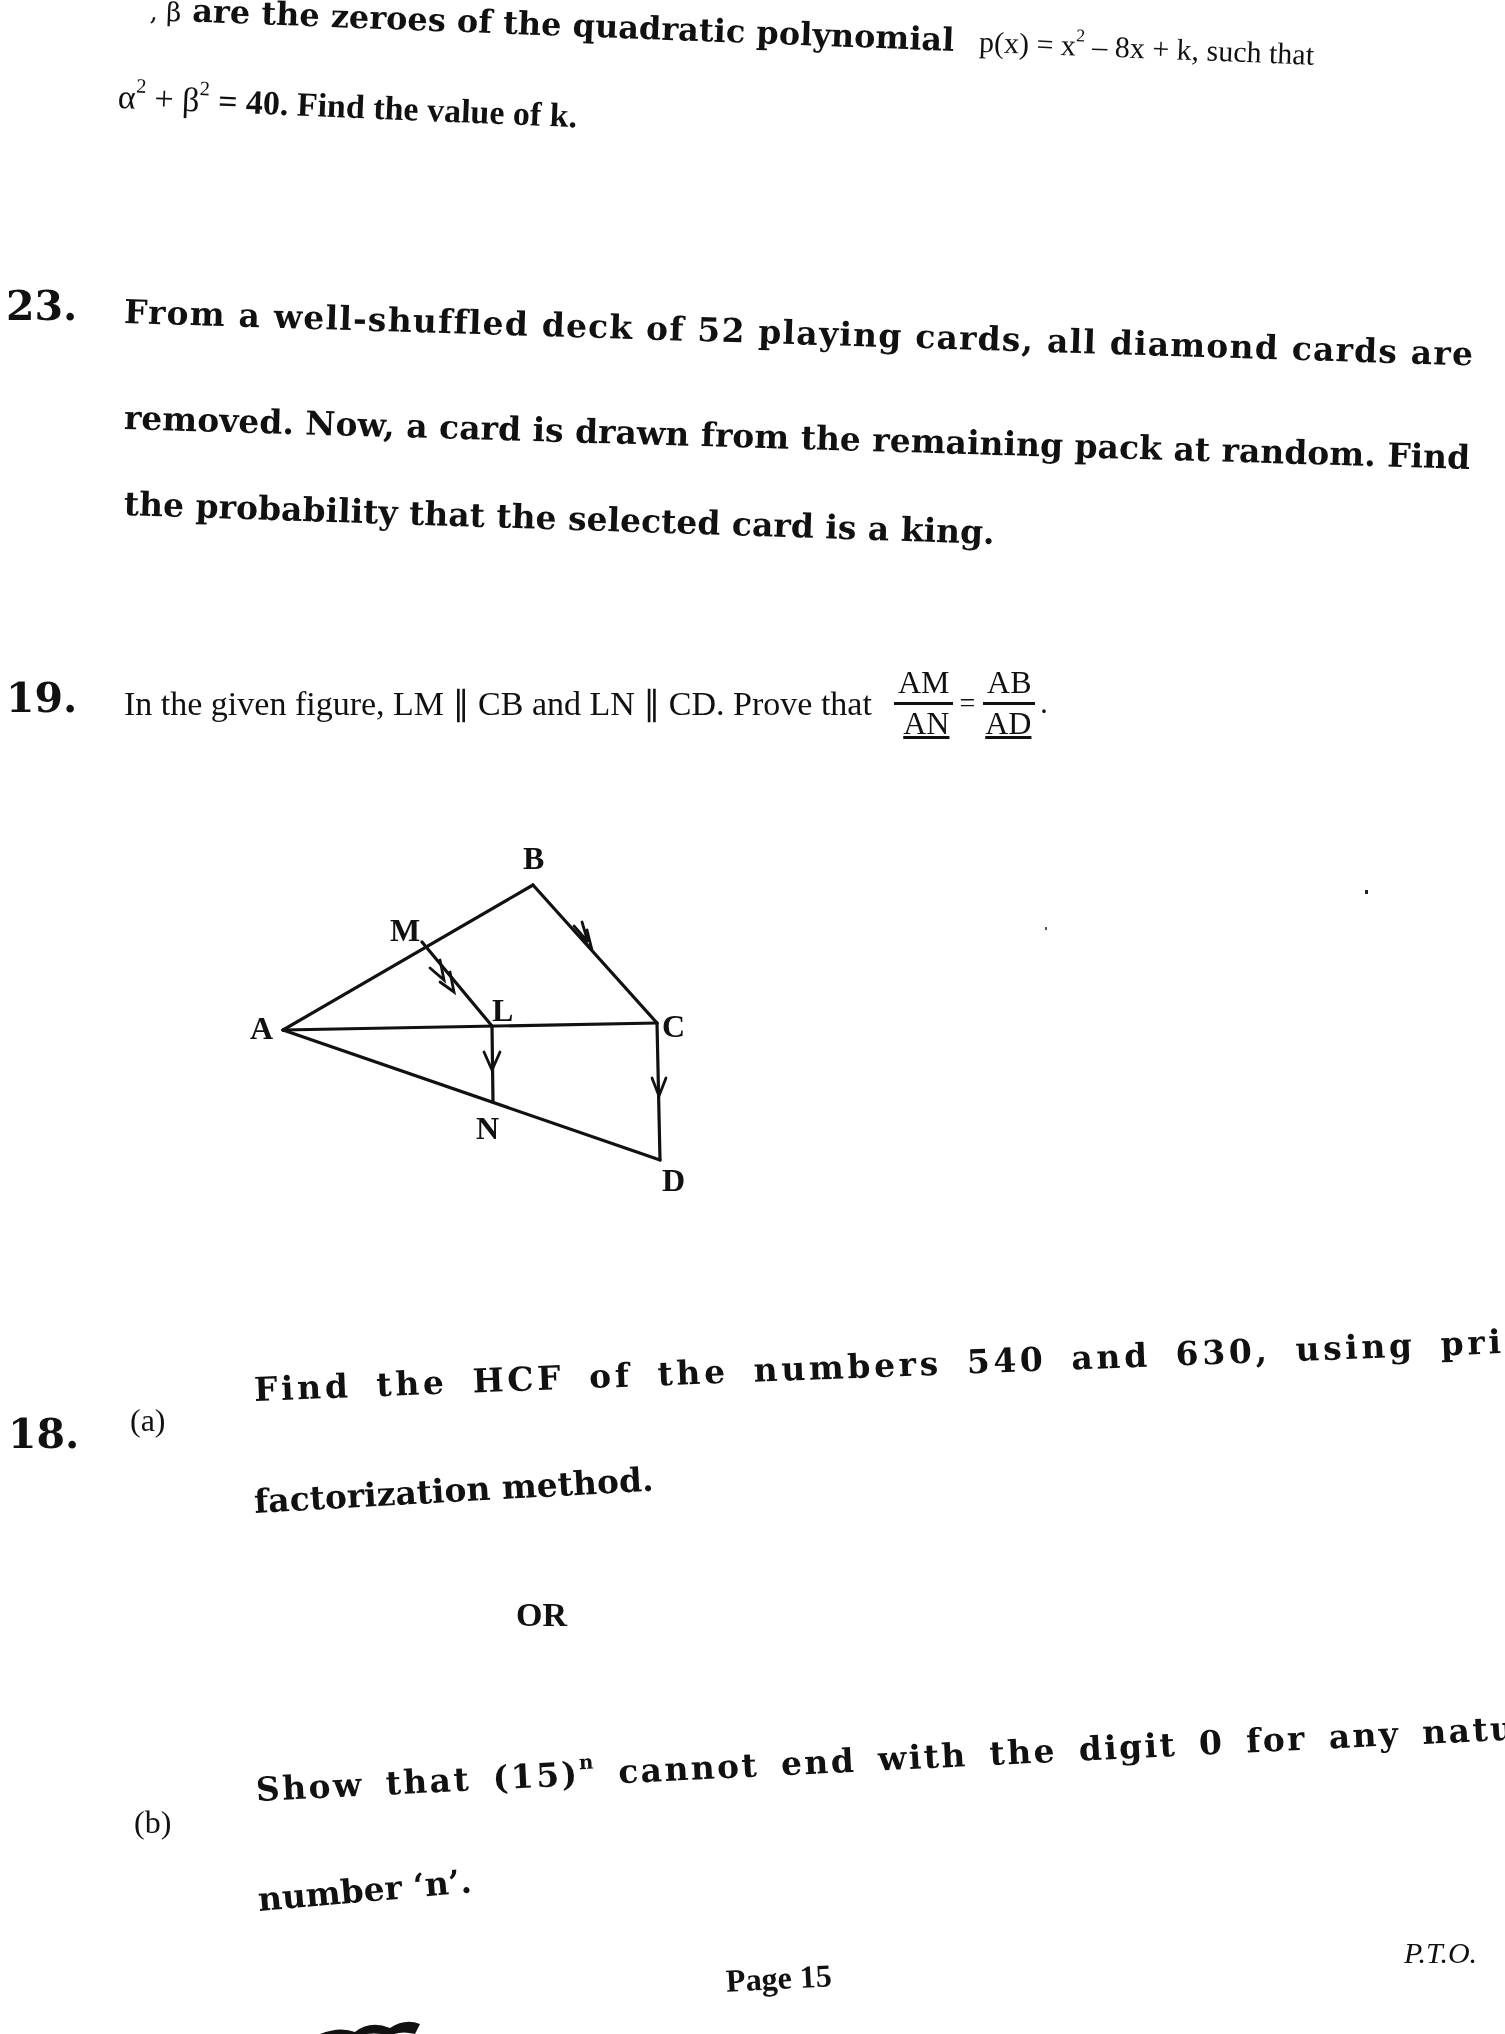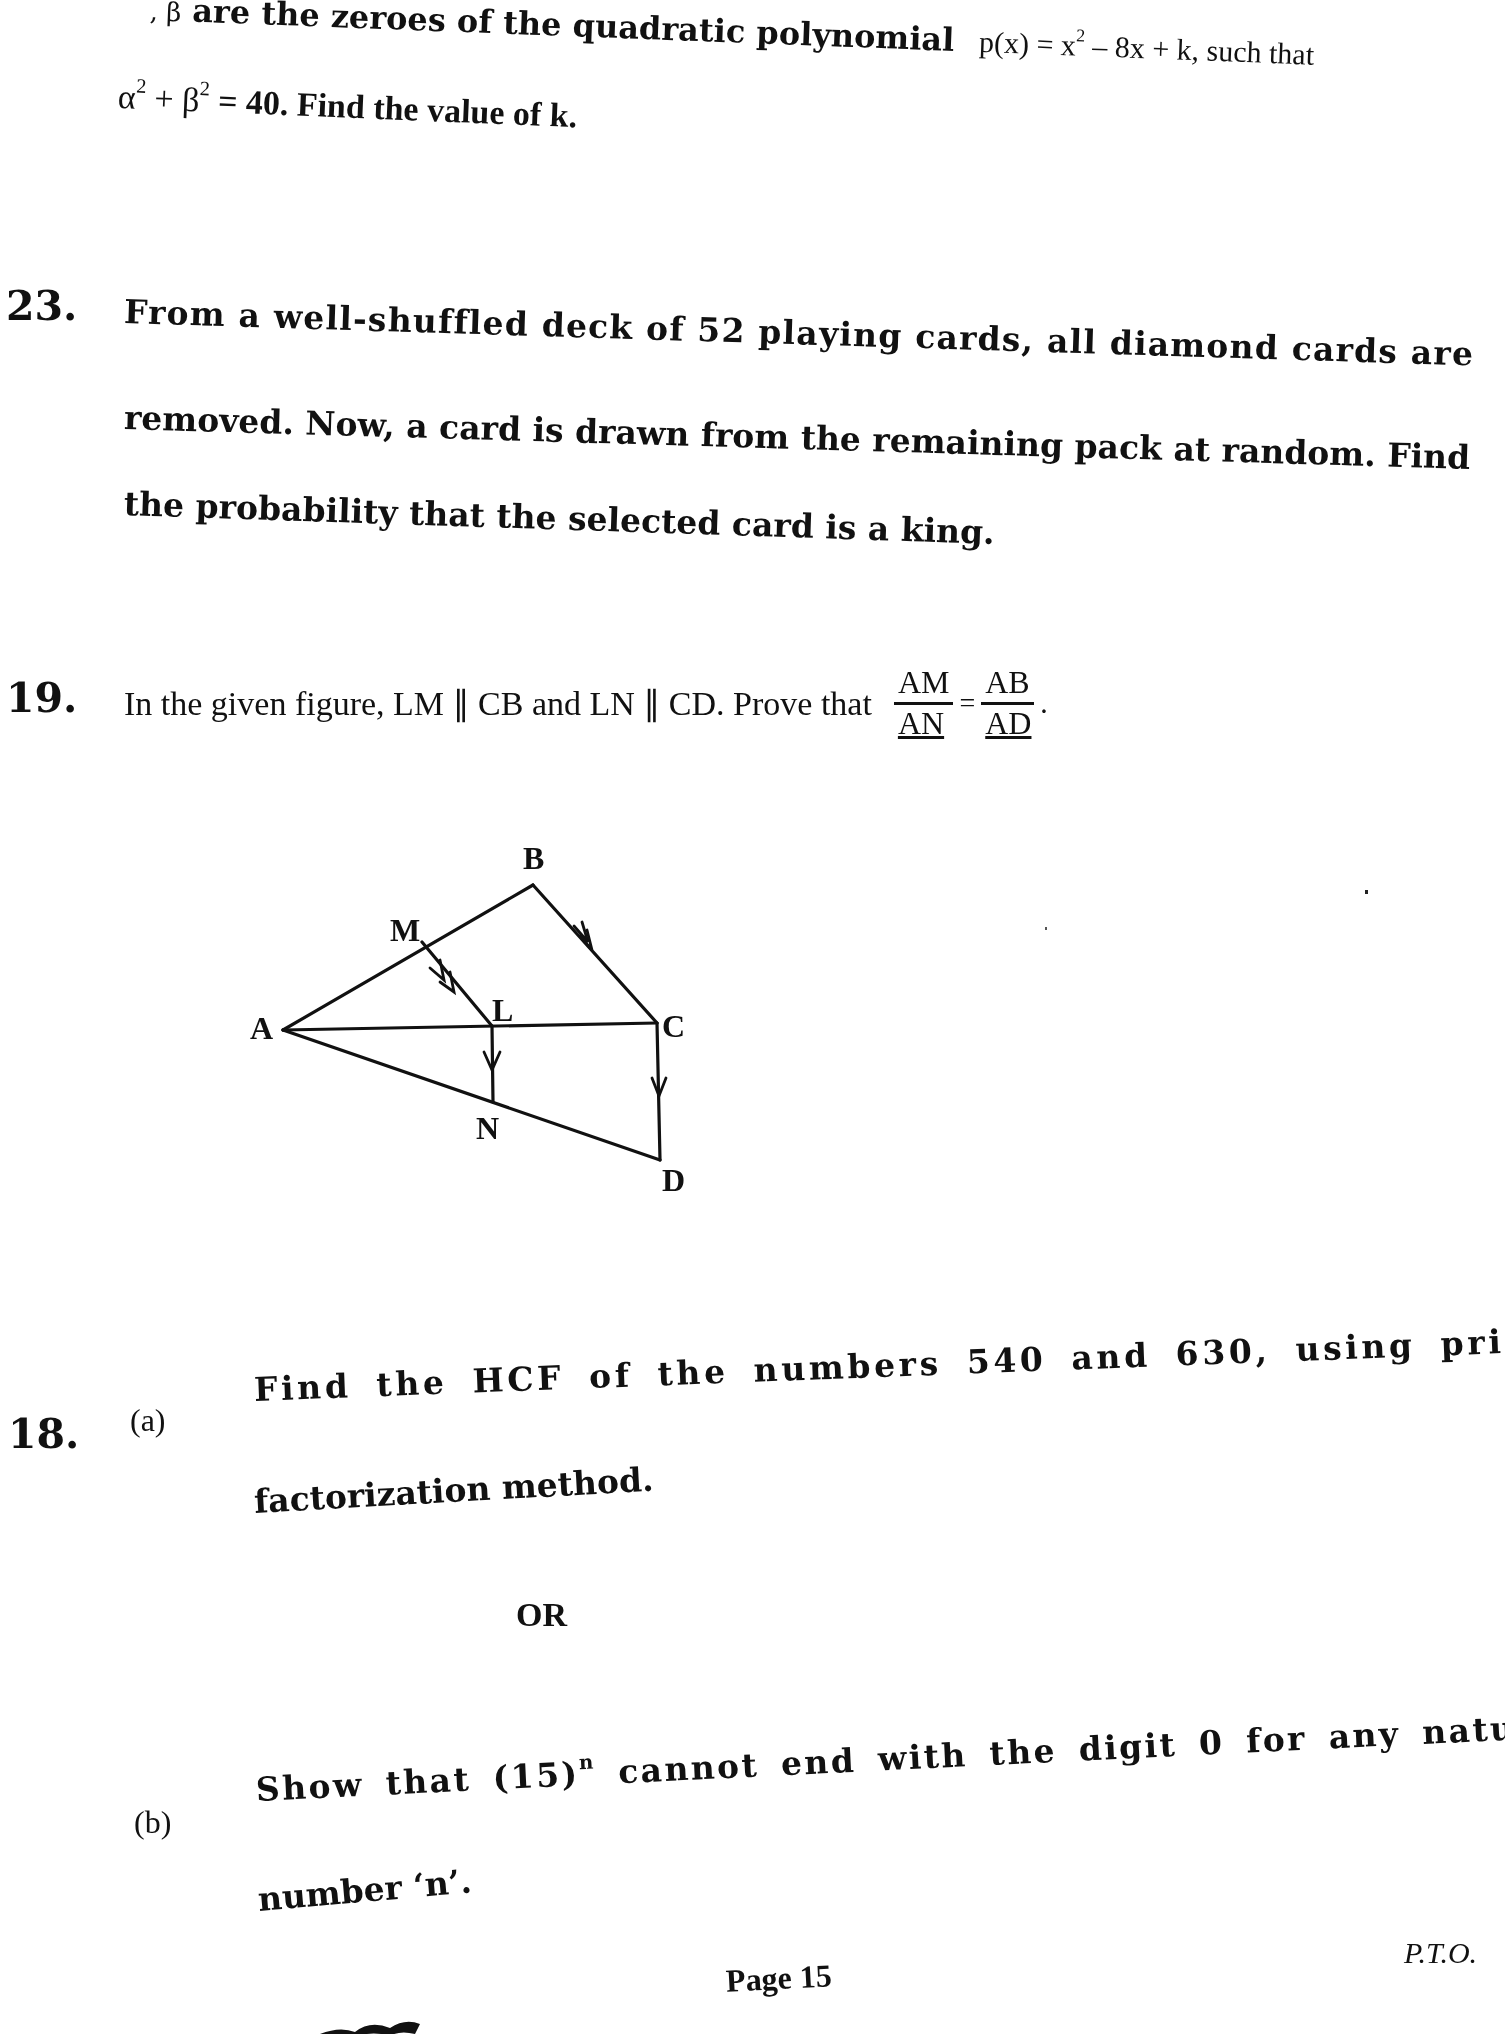--- a/index.html
+++ b/index.html
@@ -25,21 +25,21 @@
       font-size: 41px;
     }
     .bold { font-weight: bold; }
     sup { font-size: 0.6em; vertical-align: 0.8em; line-height: 0; }
     .math { font-family: "Liberation Serif", "DejaVu Serif", serif; }
 
     
     .frac {
       display: inline-flex;
       flex-direction: column;
-      align-items: flex-start;
+      align-items: flex-end;
       vertical-align: middle;
       font-family: "Liberation Serif", serif;
       font-size: 32px;
       line-height: 1.05;
     }
     .frac .num { border-bottom: 3px solid #111; padding: 0 4px 2px 4px; }
     .frac .den { padding: 2px 4px 0 4px; text-decoration: underline; }
 
     .page-label { font-weight: bold; font-size: 32px; }
     .pto { font-style: italic; font-weight: normal; font-size: 30px; font-family: "Liberation Serif", serif; }

